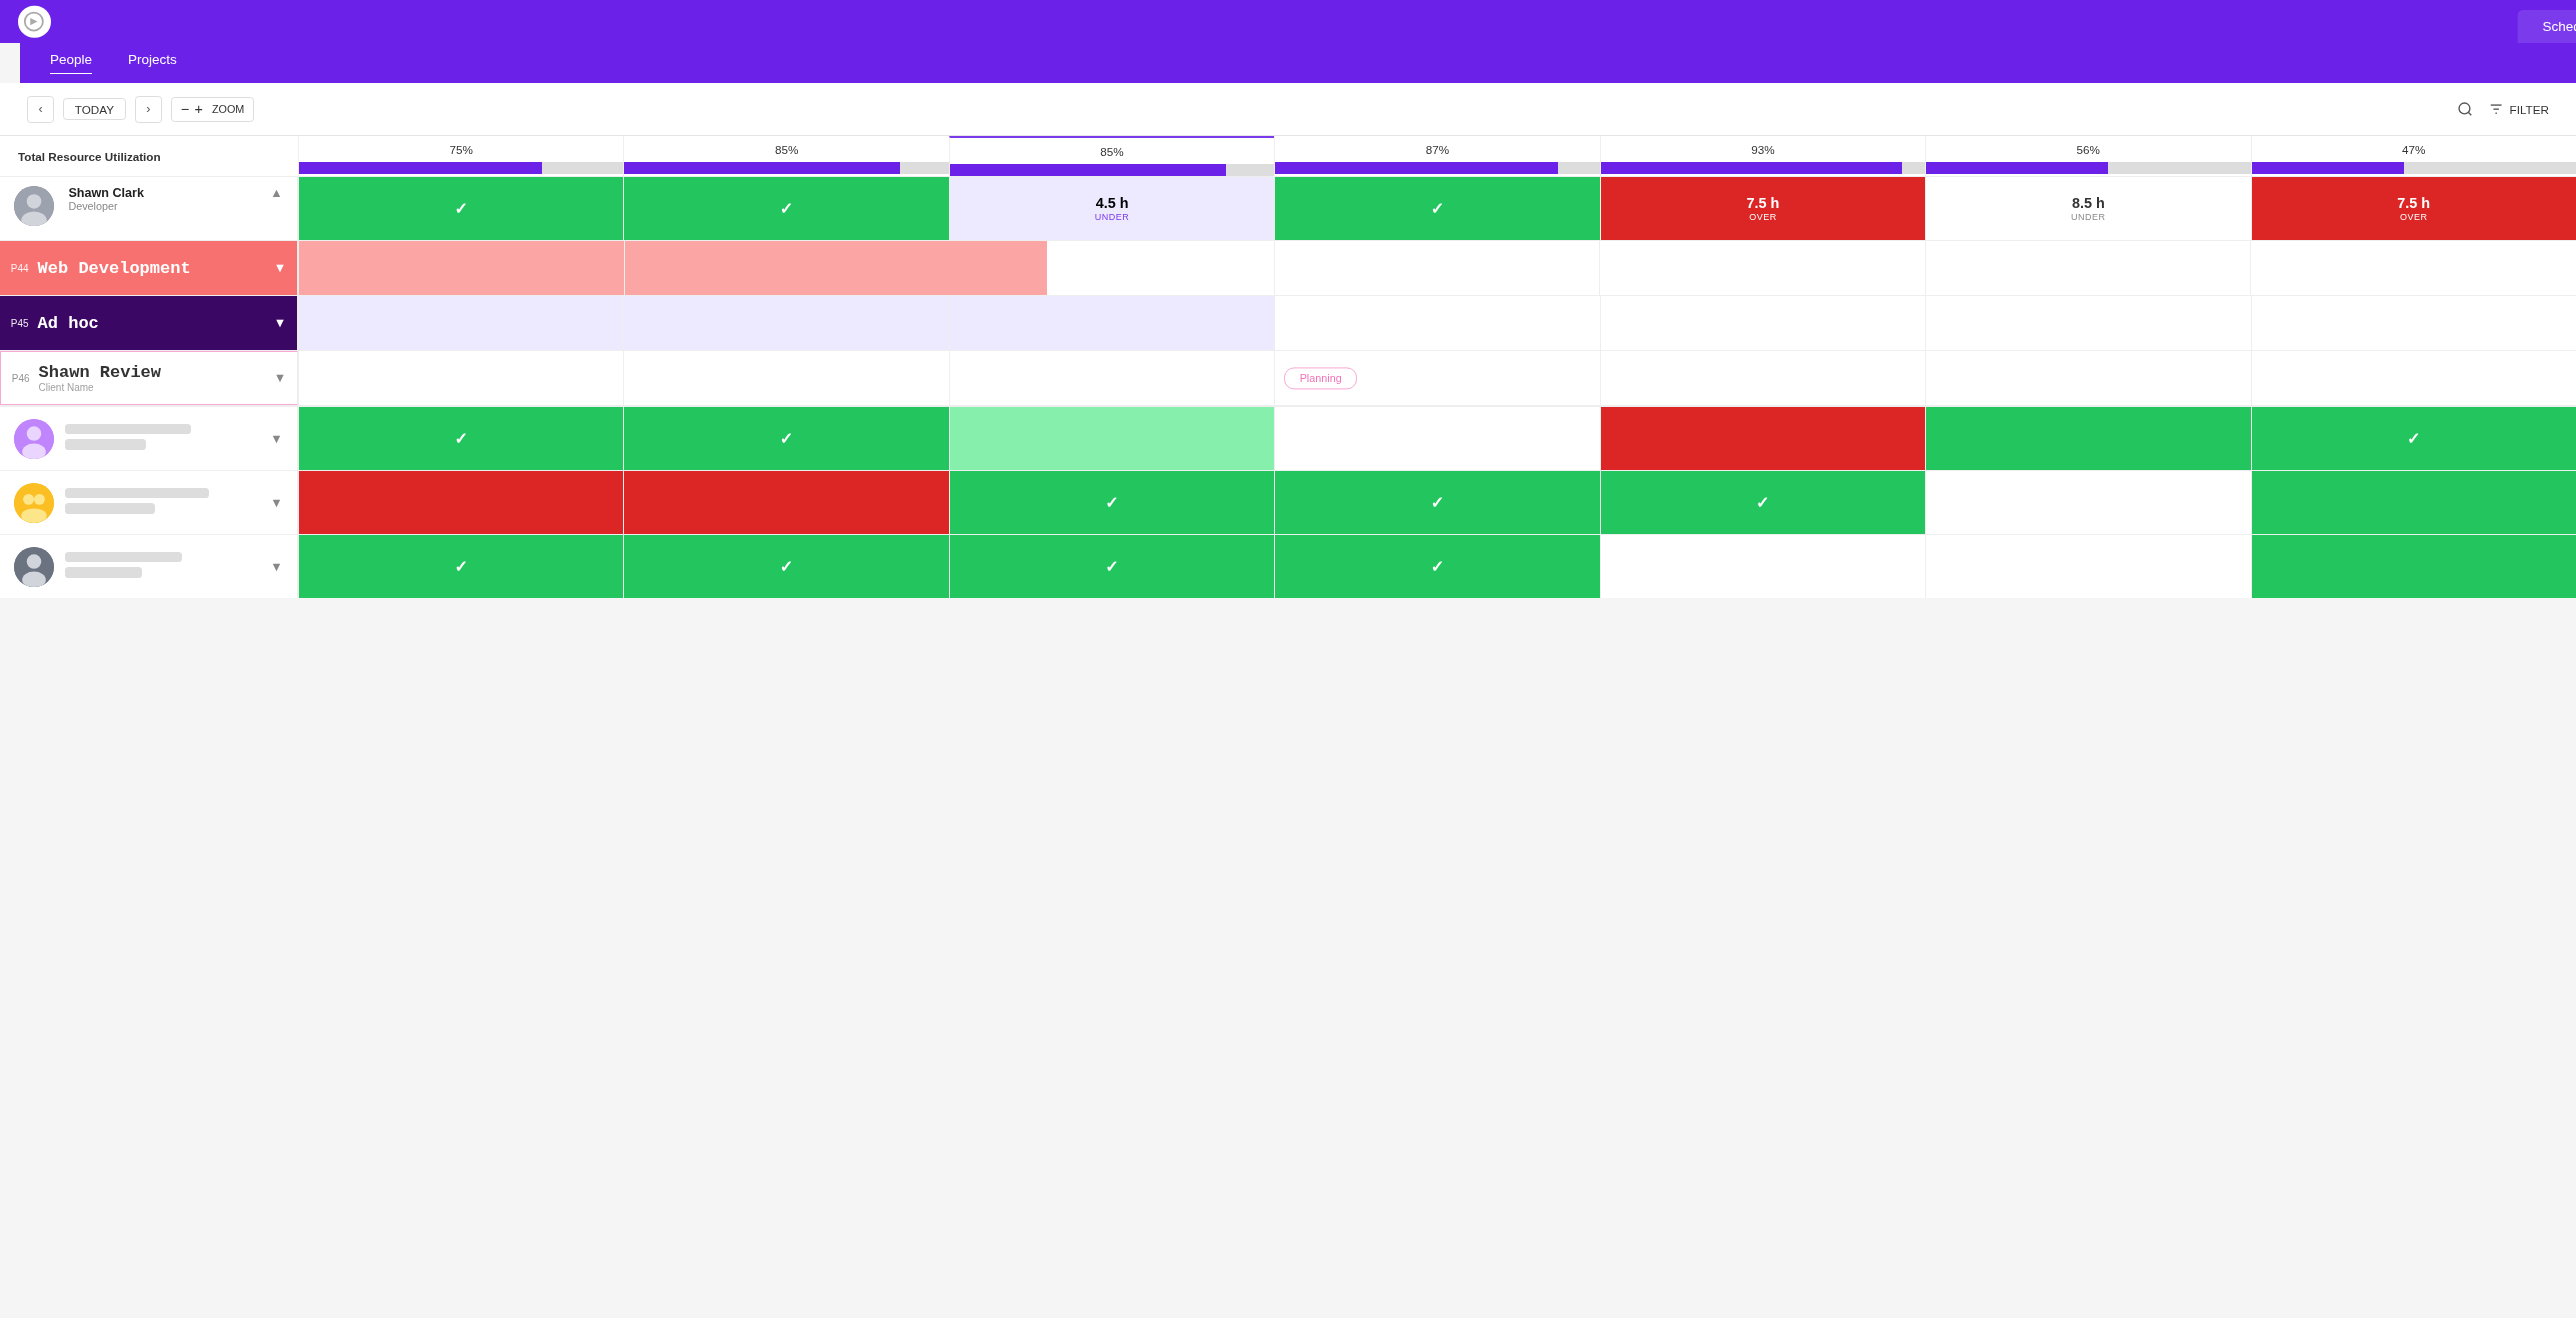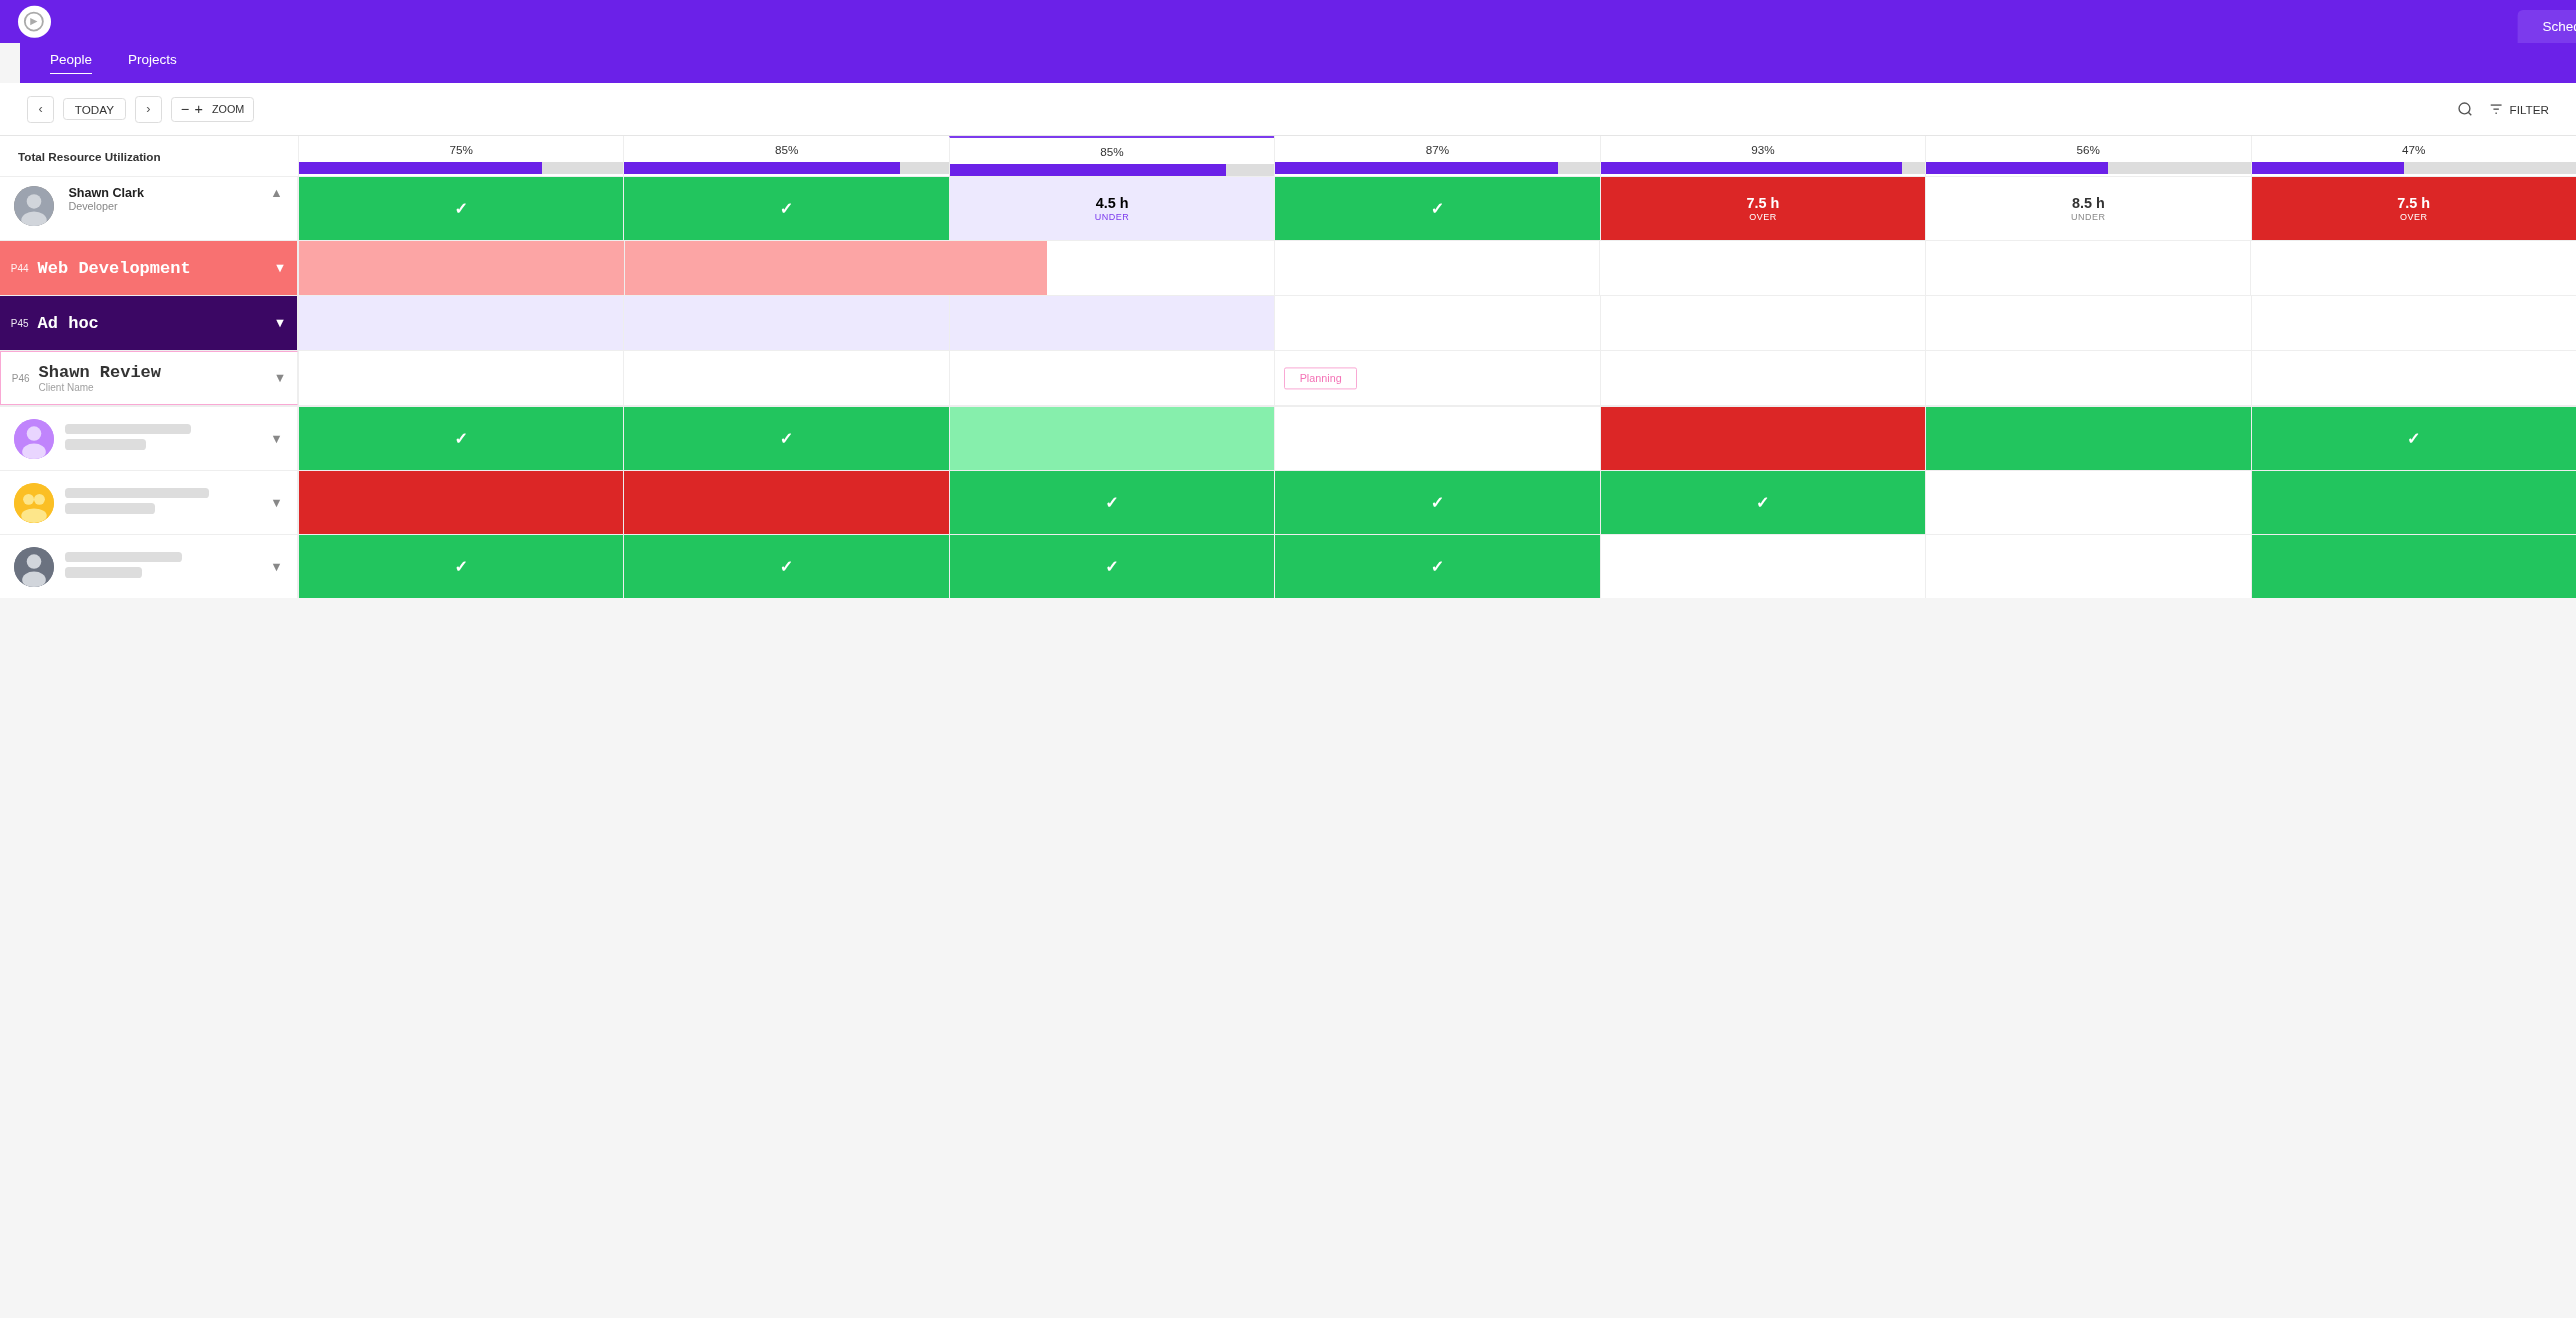--- a/index.html
+++ b/index.html
@@ -307,21 +307,21 @@
       min-height: 54px;
       background: #fff;
       position: relative;
     }
     .planning-badge {
       position: absolute;
       top: 50%;
       left: 9px;
       transform: translateY(-50%);
       border: 0.9px solid #f9a8d4;
-      border-radius: 2px;
+      border-radius: 10px;
       padding: 3.6px 14.4px;
       font-size: 10.8px;
       color: #f472b6;
       background: #fff;
     }
 
     
     .blurred-row {
       display: flex;
       align-items: stretch;

